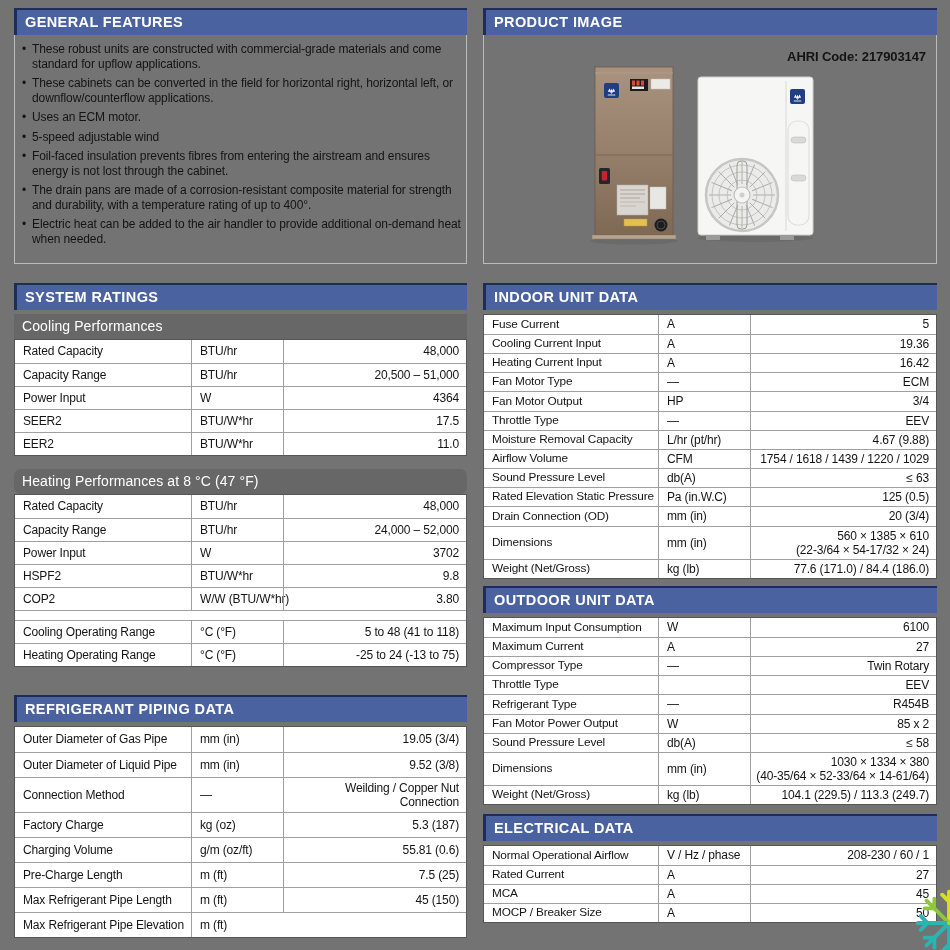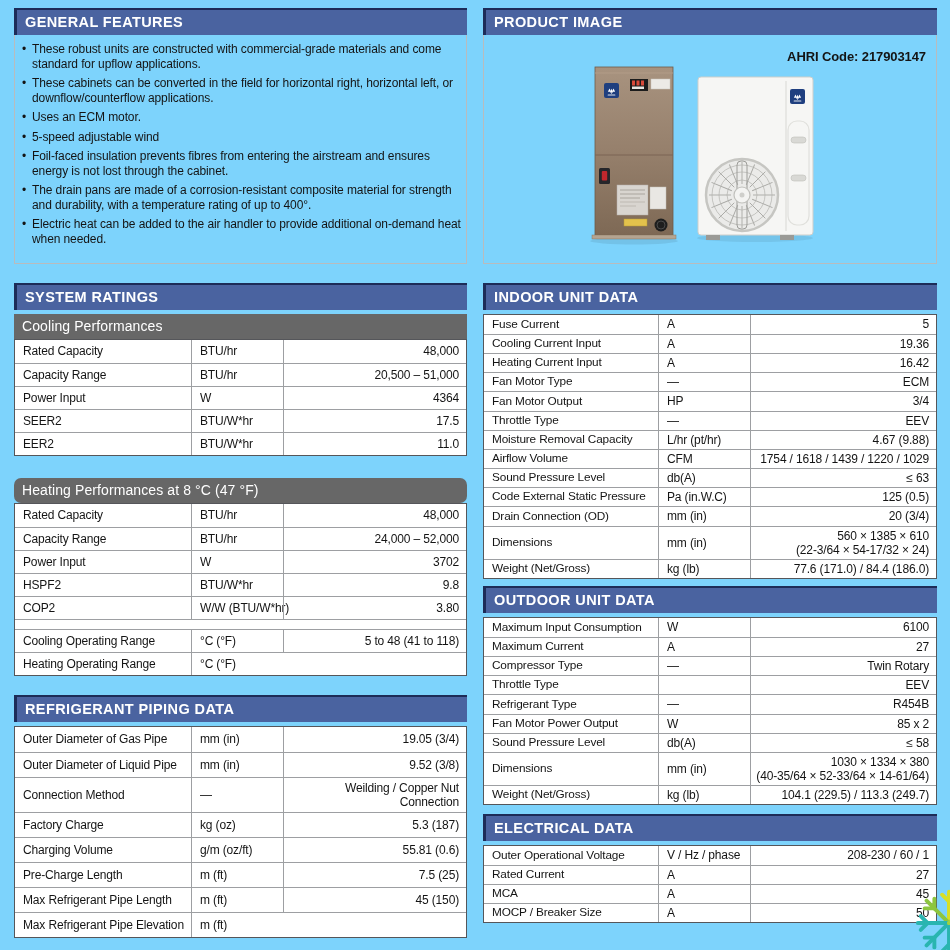--- a/index.html
+++ b/index.html
@@ -1,18 +1,18 @@
 <!DOCTYPE html>
 <html><head>
 <meta charset="utf-8">
 <style>
   html,body{margin:0;padding:0;background:#ffffff;}
   body{width:950px;height:950px;font-family:"Liberation Sans",sans-serif;color:#141414;}
   *{box-sizing:border-box;}
-  .page{position:relative;width:950px;height:950px;background:#7dd3fc;overflow:hidden;}
+  .page{position:relative;width:950px;height:950px;background:#737373;overflow:hidden;}
   .sec{position:absolute;}
 
   
   .hdr{background:#4a63a0;border-top:2px solid #1d2c58;border-left:3px solid #1d2c58;
        color:#fff;font-weight:bold;font-size:14.5px;letter-spacing:0.4px;
        padding:4px 8px 5px 8px;line-height:16px;}
 
   
   .gf-box{border:1px solid #b9bbbd;border-top:none;height:229px;padding:7px 5px 4px 6px;overflow:hidden;}
   .gf-box ul{margin:0;padding:0;list-style:none;}
@@ -21,21 +21,21 @@
 
   
   .pi-box{border:1px solid #b9bbbd;border-top:none;height:229px;position:relative;overflow:hidden;}
   .ahri{position:absolute;top:14px;right:10px;font-size:13px;font-weight:bold;letter-spacing:-0.1px;}
   .pi-svg{position:absolute;left:0;top:0;}
 
   
   .band{background:#676767;color:#fff;font-size:14px;letter-spacing:0.1px;
         padding:5px 8px 6px 8px;line-height:14px;}
   .tblwrap > .band:first-child,.tblwrap > .tbl:first-child{margin-top:4px;}
-  .tbl + .band{margin-top:22px;border-radius:7px;}
+  .tbl + .band{margin-top:13px;border-radius:7px;}
   .tbl{border:1px solid #55565a;background:#fff;}
   .row{display:flex;align-items:center;min-height:23px;}
   .row + .row{border-top:1px solid #9d9fa2;}
   .gaprow{min-height:0;height:10px;}
   .c1,.c2,.c3{padding:3px 4px;font-size:12px;letter-spacing:-0.15px;line-height:1.18;}
   .c1{width:176px;padding-left:8px;white-space:nowrap;overflow:hidden;}
   .c2{width:92px;padding-left:8px;border-left:1px solid #9d9fa2;align-self:stretch;display:flex;align-items:center;white-space:nowrap;}
   .c3{flex:1;text-align:right;padding-right:7px;border-left:1px solid #9d9fa2;align-self:stretch;
       display:flex;align-items:center;justify-content:flex-end;white-space:pre-line;}
   .roomy .row{min-height:25px;}
@@ -232,20 +232,21 @@
           </div>
           <div class="row gaprow"></div>
           <div class="row">
             <div class="c1">Cooling Operating Range</div>
             <div class="c2">°C (°F)</div>
             <div class="c3">5 to 48 (41 to 118)</div>
           </div>
           <div class="row">
             <div class="c1">Heating Operating Range</div>
             <div class="c2">°C (°F)</div>
+            <div class="c3">-25 to 24 (-13 to 75)</div>
           </div>
         </div>
       </div>
   </div>
 
   <div class="sec" style="left:483px;top:283px;width:454px;">
     <div class="hdr">
       <span>INDOOR UNIT DATA</span>
     </div>
     <div class="tblwrap dense">
@@ -289,21 +290,21 @@
             <div class="c1">Airflow Volume</div>
             <div class="c2">CFM</div>
             <div class="c3">1754 / 1618 / 1439 / 1220 / 1029</div>
           </div>
           <div class="row">
             <div class="c1">Sound Pressure Level</div>
             <div class="c2">db(A)</div>
             <div class="c3">≤ 63</div>
           </div>
           <div class="row">
-            <div class="c1">Code External Static Pressure</div>
+            <div class="c1">Rated Elevation Static Pressure</div>
             <div class="c2">Pa (in.W.C)</div>
             <div class="c3">125 (0.5)</div>
           </div>
           <div class="row">
             <div class="c1">Drain Connection (OD)</div>
             <div class="c2">mm (in)</div>
             <div class="c3">20 (3/4)</div>
           </div>
           <div class="row">
             <div class="c1">Dimensions</div>
@@ -425,21 +426,21 @@
       </div>
   </div>
 
   <div class="sec" style="left:483px;top:814px;width:454px;">
     <div class="hdr">
       <span>ELECTRICAL DATA</span>
     </div>
     <div class="tblwrap dense">
         <div class="tbl">
           <div class="row">
-            <div class="c1">Outer Operational Voltage</div>
+            <div class="c1">Normal Operational Airflow</div>
             <div class="c2">V / Hz / phase</div>
             <div class="c3">208-230 / 60 / 1</div>
           </div>
           <div class="row">
             <div class="c1">Rated Current</div>
             <div class="c2">A</div>
             <div class="c3">27</div>
           </div>
           <div class="row">
             <div class="c1">MCA</div>

